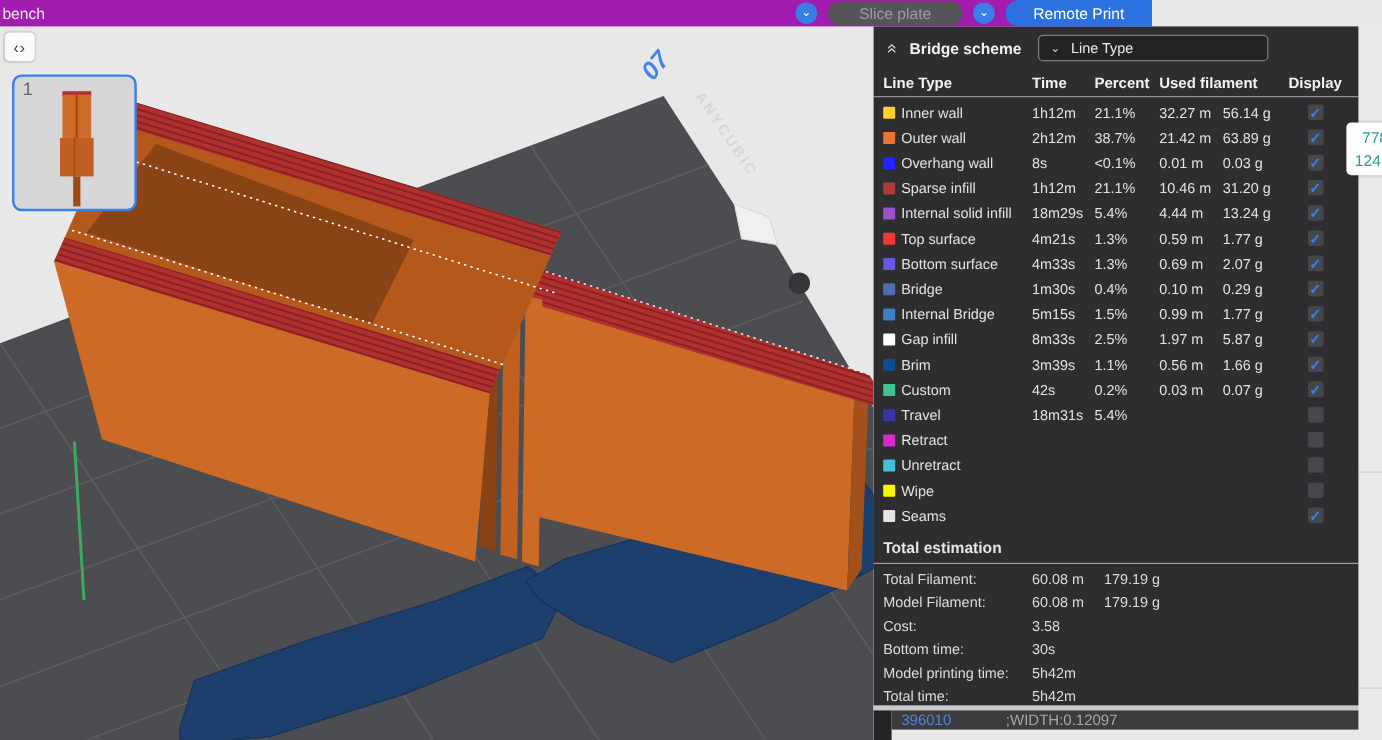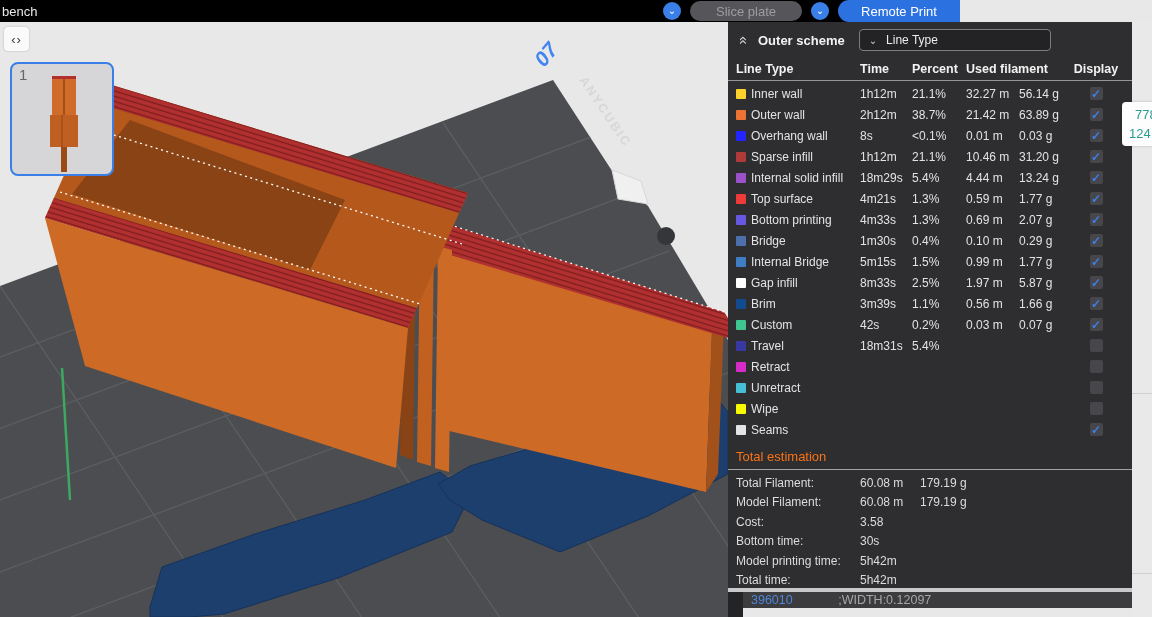--- a/index.html
+++ b/index.html
@@ -1,21 +1,21 @@
 <!DOCTYPE html>
 <html><head>
 <meta charset="utf-8">
 <style>
   * { margin:0; padding:0; box-sizing:border-box; }
   html,body { width:1152px; height:617px; overflow:hidden; background:#e8e8e9;
     font-family:"Liberation Sans", sans-serif; }
   #app { position:relative; width:1152px; height:617px; }
 
   
-  .topbar { position:absolute; left:0; top:0; width:936px; height:22px; background:#000000;
+  .topbar { position:absolute; left:0; top:0; width:936px; height:22px; background:#a21caf;
     display:flex; align-items:center; z-index:50; }
   .topbar-title { color:#e8e8e8; font-size:13px; padding-left:2px; }
   .topbar-right { position:absolute; right:0; top:0; height:22px; display:flex; align-items:center; gap:9px; }
   .chev-circle { width:18px; height:18px; border-radius:50%; background:#3a7fe8; color:#fff;
     display:flex; align-items:center; justify-content:center; font-size:10px; line-height:1; cursor:pointer; }
   .pill-btn { height:20px; min-width:112px; border-radius:10px; background:#55555a; color:#9d9da1;
     font-size:13px; display:flex; align-items:center; justify-content:center; padding:0 16px; cursor:pointer; }
   .remote-btn { height:22px; width:122px; margin-right:-24px; border-radius:11px 0 0 11px; background:#2b72e0;
     color:#fff; font-size:13px; display:flex; align-items:center; justify-content:center; cursor:pointer; }
 
@@ -55,21 +55,21 @@
   .lt-head .col-used { grid-column:5/7; }
   .lt-head .col-display { text-align:center; }
   .head-divider { margin:1px 0 2px 0; border-bottom:1px solid #96969a; }
   .lt-row { height:21px; }
   .swatch { width:10px; height:10px; border-radius:1px; }
   .cbx-wrap { display:flex; justify-content:center; }
   .cbx { width:13px; height:13px; border-radius:2px; background:#47474b; display:flex; align-items:center;
     justify-content:center; cursor:pointer; font-size:12px; font-weight:bold; color:transparent; }
   .cbx.checked { color:#3d7ee8; }
 
-  .totals-title { font-weight:normal; font-size:13px; color:#f97316; padding:9px 8px 5px 8px; }
+  .totals-title { font-weight:bold; font-size:13px; color:#e5e5e5; padding:9px 8px 5px 8px; }
   .totals-divider { border-bottom:1px solid #a2a2a5; margin:0; }
   .tot-row { display:grid; grid-template-columns:124px 60px auto; padding-left:8px; height:19.5px;
     align-items:center; color:#dcdcde; }
   .tot-row:first-of-type { margin-top:3px; }
 
   
   .gcode-sep { position:absolute; left:728px; top:588px; width:404px; height:4px; background:#c9c9cb; z-index:21; }
   .gcode-gap { position:absolute; left:728px; top:592px; width:15px; height:25px; background:#242426; z-index:21; }
   .gcode-bar { position:absolute; left:743px; top:592px; width:389px; height:16px; background:#3c3c3e; z-index:21;
     display:flex; align-items:center; padding-left:8px; font-size:12.5px; white-space:pre; }
@@ -179,21 +179,21 @@
   </div>
 
   <div class="slider-tooltip">
     <div style="padding-left:6px">778</div>
     <div>124</div>
   </div>
 
   <div class="panel">
     <div class="panel-header">
       <span class="collapse-icon">«</span>
-      <span class="panel-title">Outer scheme</span>
+      <span class="panel-title">Bridge scheme</span>
       <div class="dropdown">
         <span class="dd-chev">⌄</span>
         <span>Line Type</span>
       </div>
     </div>
 
     <div class="lt-head">
       <span class="col-linetype">Line Type</span>
       <span>Time</span>
       <span>Percent</span>
@@ -264,21 +264,21 @@
           <span>4m21s</span>
           <span>1.3%</span>
           <span>0.59 m</span>
           <span>1.77 g</span>
           <span class="cbx-wrap">
             <span class="cbx checked">✓</span>
           </span>
         </div>
         <div class="lt-row">
           <span class="swatch" style="background: rgb(102, 88, 224);"></span>
-          <span>Bottom printing</span>
+          <span>Bottom surface</span>
           <span>4m33s</span>
           <span>1.3%</span>
           <span>0.69 m</span>
           <span>2.07 g</span>
           <span class="cbx-wrap">
             <span class="cbx checked">✓</span>
           </span>
         </div>
         <div class="lt-row">
           <span class="swatch" style="background: rgb(78, 111, 174);"></span>

